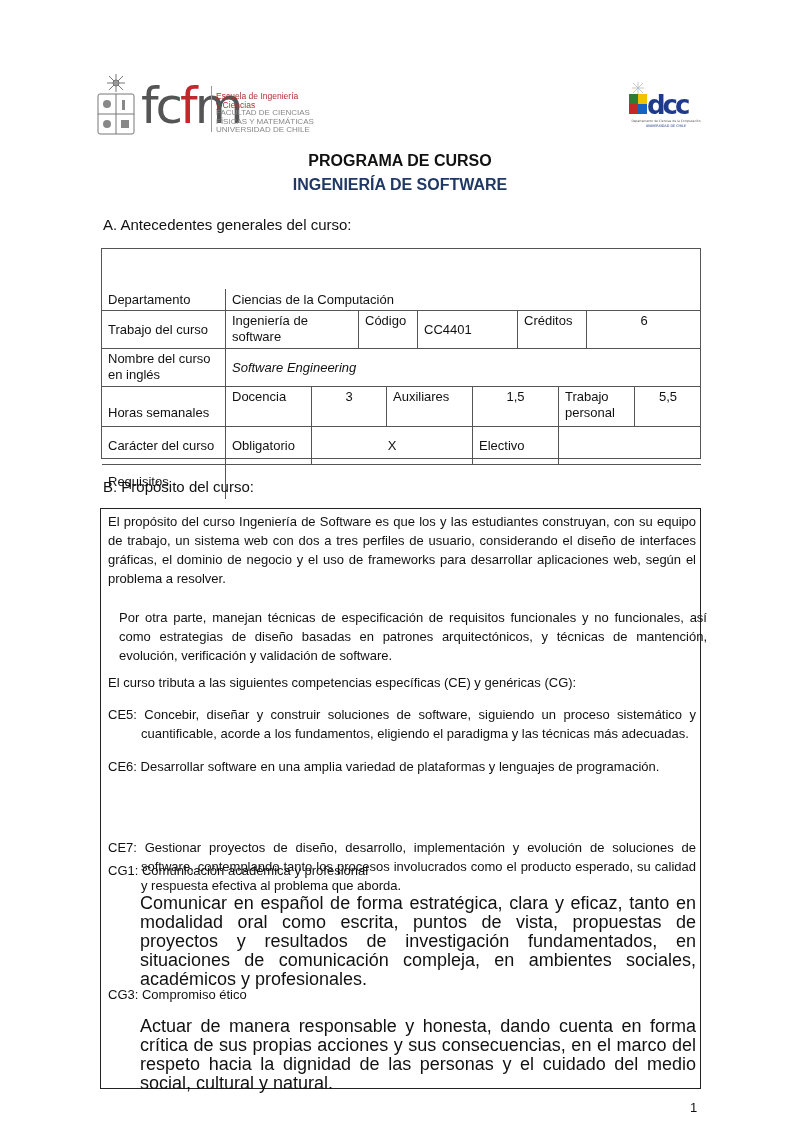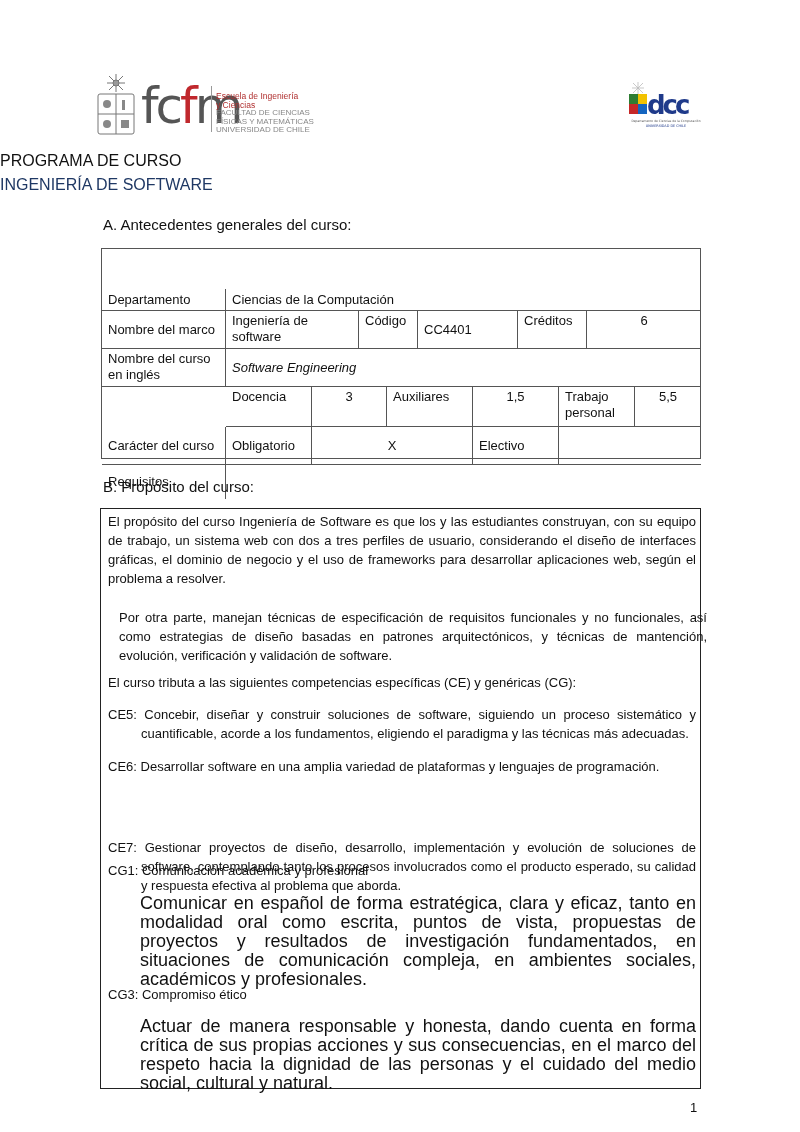--- a/index.html
+++ b/index.html
@@ -9,21 +9,21 @@
   
   .fcfm-logo { left:95px; top:72px; width:245px; height:66px; }
   .fcfm-crest { position:absolute; left:0; top:0; width:42px; height:64px; }
   .fcfm-word { position:absolute; left:46px; top:4px; font-size:50px; font-weight:normal;
                color:#555; letter-spacing:-3px; line-height:60px; font-family:"DejaVu Sans", sans-serif; }
   .fcfm-word .red { color:#c0282d; }
   .fcfm-sep { position:absolute; left:116px; top:14px; width:1px; height:46px; background:#999; }
   .fcfm-text { position:absolute; left:121px; top:20px; font-size:8px; line-height:8.5px; color:#888; width:120px; }
   .fcfm-text .red { color:#b03030; font-size:8.5px; }
   .dcc-logo { left:628px; top:80px; width:76px; height:50px; }
-  .page-title { left:0; width:800px; font-weight:normal; font-size:16px; }
+  .page-title { left:0; width:800px; text-align:center; font-weight:bold; font-size:16px; }
   .t1 { top:152px; color:#111; }
   .t2 { top:176px; color:#1f3864; }
   .section-h { left:103px; font-weight:normal; font-size:15px; }
   
   .tbl { position:absolute; left:101px; top:248px; width:600px; height:211px;
          border:1px solid #555; box-sizing:border-box; }
   .cell { position:absolute; box-sizing:border-box; border-right:1px solid #555; border-bottom:1px solid #555;
           font-size:13px; line-height:16px; padding:2px 6px; color:#111;margin-top:40px; }
   .cell.last { border-right:none; }
   .cell.bot { border-bottom:none; }
@@ -94,30 +94,31 @@
 <div class="abs page-title t1">PROGRAMA DE CURSO</div>
 <div class="abs page-title t2">INGENIERÍA DE SOFTWARE</div>
 
 <div class="abs section-h" style="top:216px;">A.   Antecedentes generales del curso:</div>
 
 <div class="tbl">
 
   <div class="cell vc" style="left:0;top:0;width:124px;height:22px;">Departamento</div>
   <div class="cell vc last" style="left:124px;top:0;width:475px;height:22px;">Ciencias de la Computación</div>
 
-  <div class="cell vc" style="left:0;top:22px;width:124px;height:38px;">Nombre del marco</div>
+  <div class="cell vc" style="left:0;top:22px;width:124px;height:38px;">Trabajo del curso</div>
   <div class="cell" style="left:124px;top:22px;width:133px;height:38px;">Ingeniería de software</div>
   <div class="cell" style="left:257px;top:22px;width:59px;height:38px;">Código</div>
   <div class="cell vc" style="left:316px;top:22px;width:100px;height:38px;">CC4401</div>
   <div class="cell" style="left:416px;top:22px;width:69px;height:38px;">Créditos</div>
   <div class="cell ctr last" style="left:485px;top:22px;width:114px;height:38px;">6</div>
 
   <div class="cell vc it last" style="left:124px;top:60px;width:475px;height:38px;">Software Engineering</div>
   <div class="cell" style="left:0;top:60px;width:124px;height:38px;">Nombre del curso en inglés</div>
 
+  <div class="cell vc" style="left:0;top:98px;width:124px;height:40px;padding-top:14px;">Horas semanales</div>
   <div class="cell" style="left:124px;top:98px;width:86px;height:40px;">Docencia</div>
   <div class="cell ctr" style="left:210px;top:98px;width:75px;height:40px;">3</div>
   <div class="cell" style="left:285px;top:98px;width:86px;height:40px;">Auxiliares</div>
   <div class="cell ctr" style="left:371px;top:98px;width:86px;height:40px;">1,5</div>
   <div class="cell" style="left:457px;top:98px;width:76px;height:40px;">Trabajo personal</div>
   <div class="cell ctr last" style="left:533px;top:98px;width:66px;height:40px;">5,5</div>
 
   <div class="cell vc" style="left:0;top:138px;width:124px;height:38px;">Carácter del curso</div>
   <div class="cell vc" style="left:124px;top:138px;width:86px;height:38px;">Obligatorio</div>
   <div class="cell vc" style="left:210px;top:138px;width:161px;height:38px;justify-content:center;">X</div>

